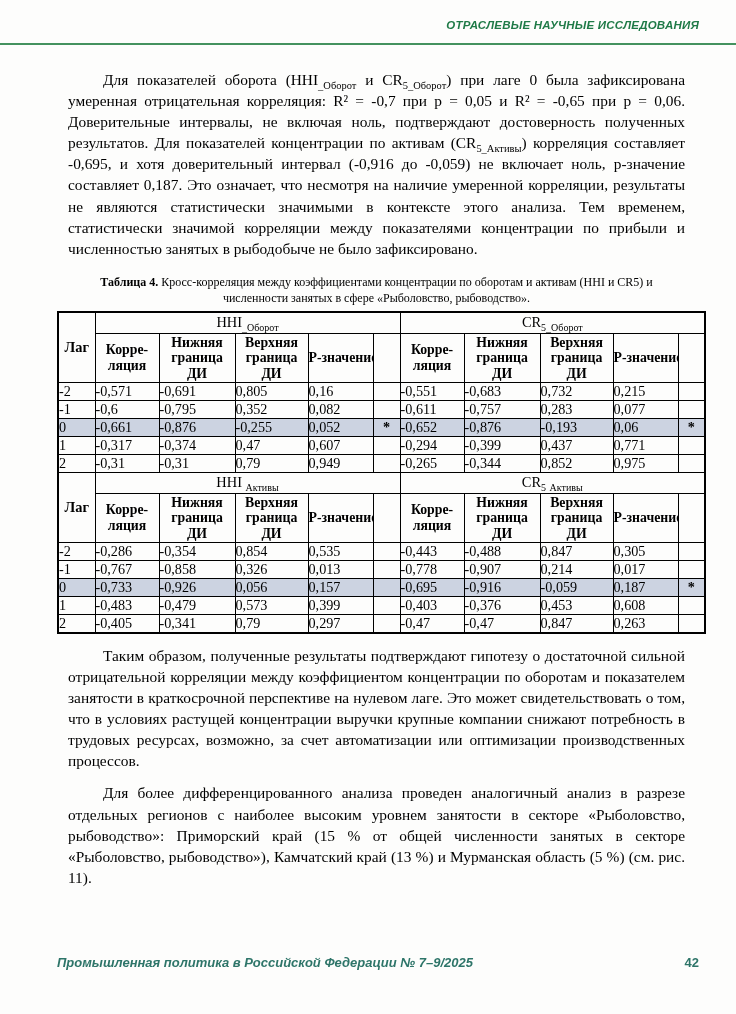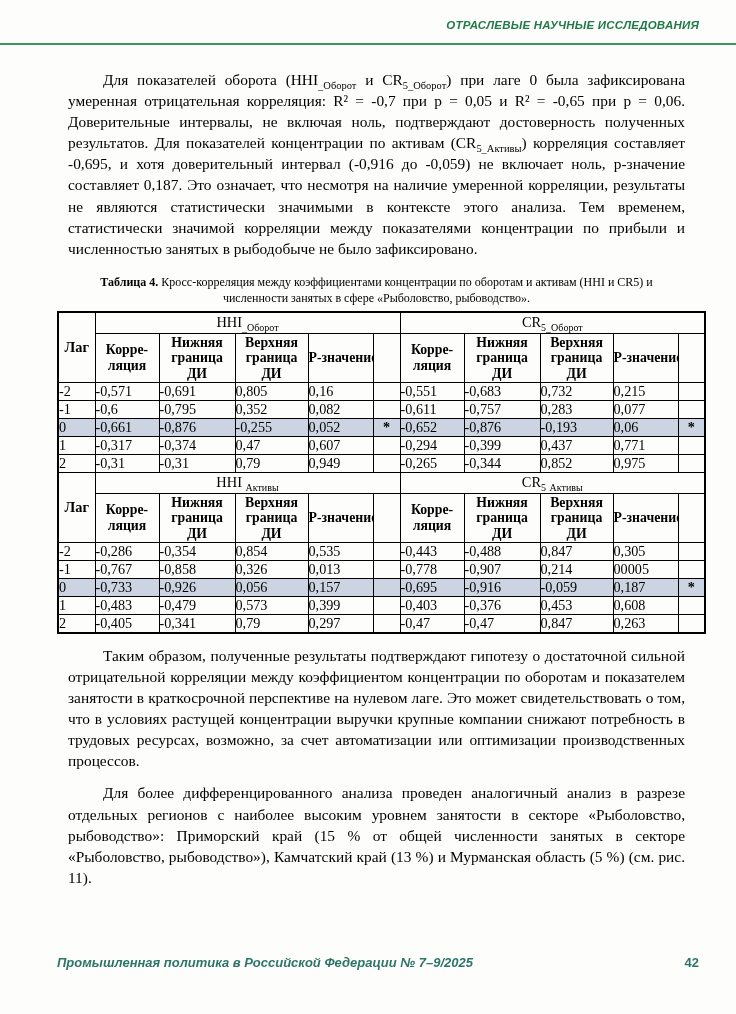--- a/index.html
+++ b/index.html
@@ -178,21 +178,21 @@
           <tr>
             <td class="lag">-1</td>
             <td class="val">-0,767</td>
             <td class="val">-0,858</td>
             <td class="val">0,326</td>
             <td class="val">0,013</td>
             <td class="mark"></td>
             <td class="val">-0,778</td>
             <td class="val">-0,907</td>
             <td class="val">0,214</td>
-            <td class="val">00005</td>
+            <td class="val">0,017</td>
             <td class="mark"></td>
           </tr>
           <tr class="hl">
             <td class="lag">0</td>
             <td class="val">-0,733</td>
             <td class="val">-0,926</td>
             <td class="val">0,056</td>
             <td class="val">0,157</td>
             <td class="mark"></td>
             <td class="val">-0,695</td>

